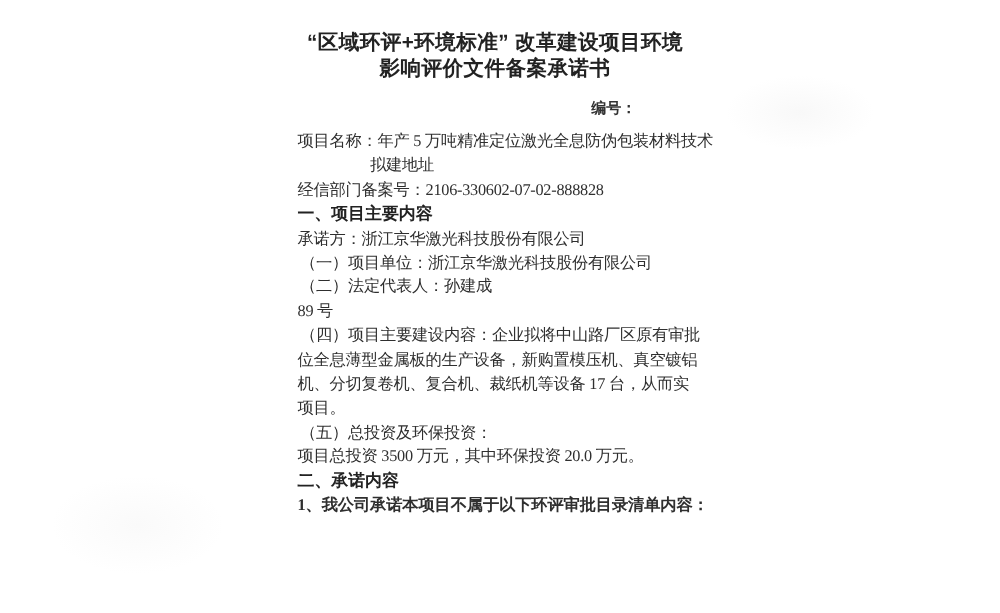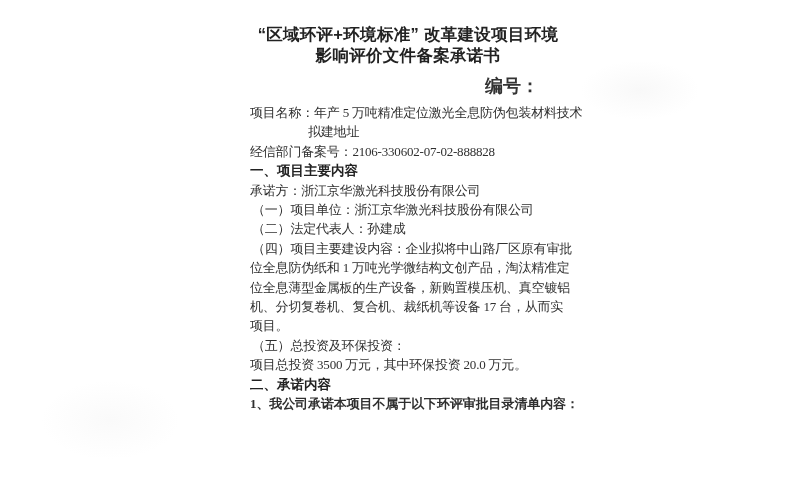--- a/index.html
+++ b/index.html
@@ -12,40 +12,40 @@
     position:relative;
   }
   .page { position:absolute; inset:0; background:#ffffff; }
   
   .smudge { position:absolute; border-radius:50%; pointer-events:none; }
   .smudge.s1 { left:580px; top:60px; width:120px; height:60px;
     background:radial-gradient(ellipse at center, rgba(190,190,190,0.10), rgba(255,255,255,0) 70%); }
   .smudge.s2 { left:40px; top:380px; width:140px; height:80px;
     background:radial-gradient(ellipse at center, rgba(190,190,190,0.08), rgba(255,255,255,0) 70%); }
 
-  .doc { position:absolute; left:250px; top:0; width:316px; }
+  .doc { position:absolute; left:238px; top:0; width:316px; }
 
   .title {
     margin-top:24px;
     text-align:center;
     font-family:"Liberation Sans", sans-serif;
     font-weight:bold;
     font-size:16.5px;
     line-height:21px;
     letter-spacing:0.3px;
     color:#222222;
   }
   .title .tl { display:block; white-space:nowrap; }
 
   .serial {
     margin-top:12px;
     padding-left:235px;
     height:16px;
     line-height:16px;
-    font-size:18px;
+    font-size:12px;
     font-weight:bold;
     white-space:nowrap;
     color:#333333;
   }
 
   .docbody { margin-top:9px; font-size:13px; letter-spacing:-0.2px; }
   .ln { line-height:19.4px; white-space:nowrap; color:#2f2f2f; }
   .ln.cont2 { padding-left:58px; }          
   .ln.item { padding-left:2px; }            
   .ln.bh {                                   
@@ -78,23 +78,23 @@
     <div class="docbody">
       <div class="ln">项目名称：年产 5 万吨精准定位激光全息防伪包装材料技术</div>
       <div class="ln cont2">拟建地址</div>
       <div class="ln">经信部门备案号：2106-330602-07-02-888828</div>
       <div class="ln bh">一、项目主要内容</div>
 
       <div class="ln">承诺方：浙江京华激光科技股份有限公司</div>
 
       <div class="ln item">（一）项目单位：浙江京华激光科技股份有限公司</div>
       <div class="ln item">（二）法定代表人：孙建成</div>
+      <div class="ln">89 号</div>
 
       <div class="ln item">（四）项目主要建设内容：企业拟将中山路厂区原有审批</div>
-      <div class="ln">位全息防伪纸和 1 万吨光学微结构文创产品，淘汰精准定</div>
       <div class="ln">位全息薄型金属板的生产设备，新购置模压机、真空镀铝</div>
       <div class="ln">机、分切复卷机、复合机、裁纸机等设备 17 台，从而实</div>
       <div class="ln">项目。</div>
 
       <div class="ln item">（五）总投资及环保投资：</div>
       <div class="ln">项目总投资 3500 万元，其中环保投资 20.0 万元。</div>
 
       <div class="ln bh">二、承诺内容</div>
       <div class="ln bd">1、我公司承诺本项目不属于以下环评审批目录清单内容：</div>
     </div>

